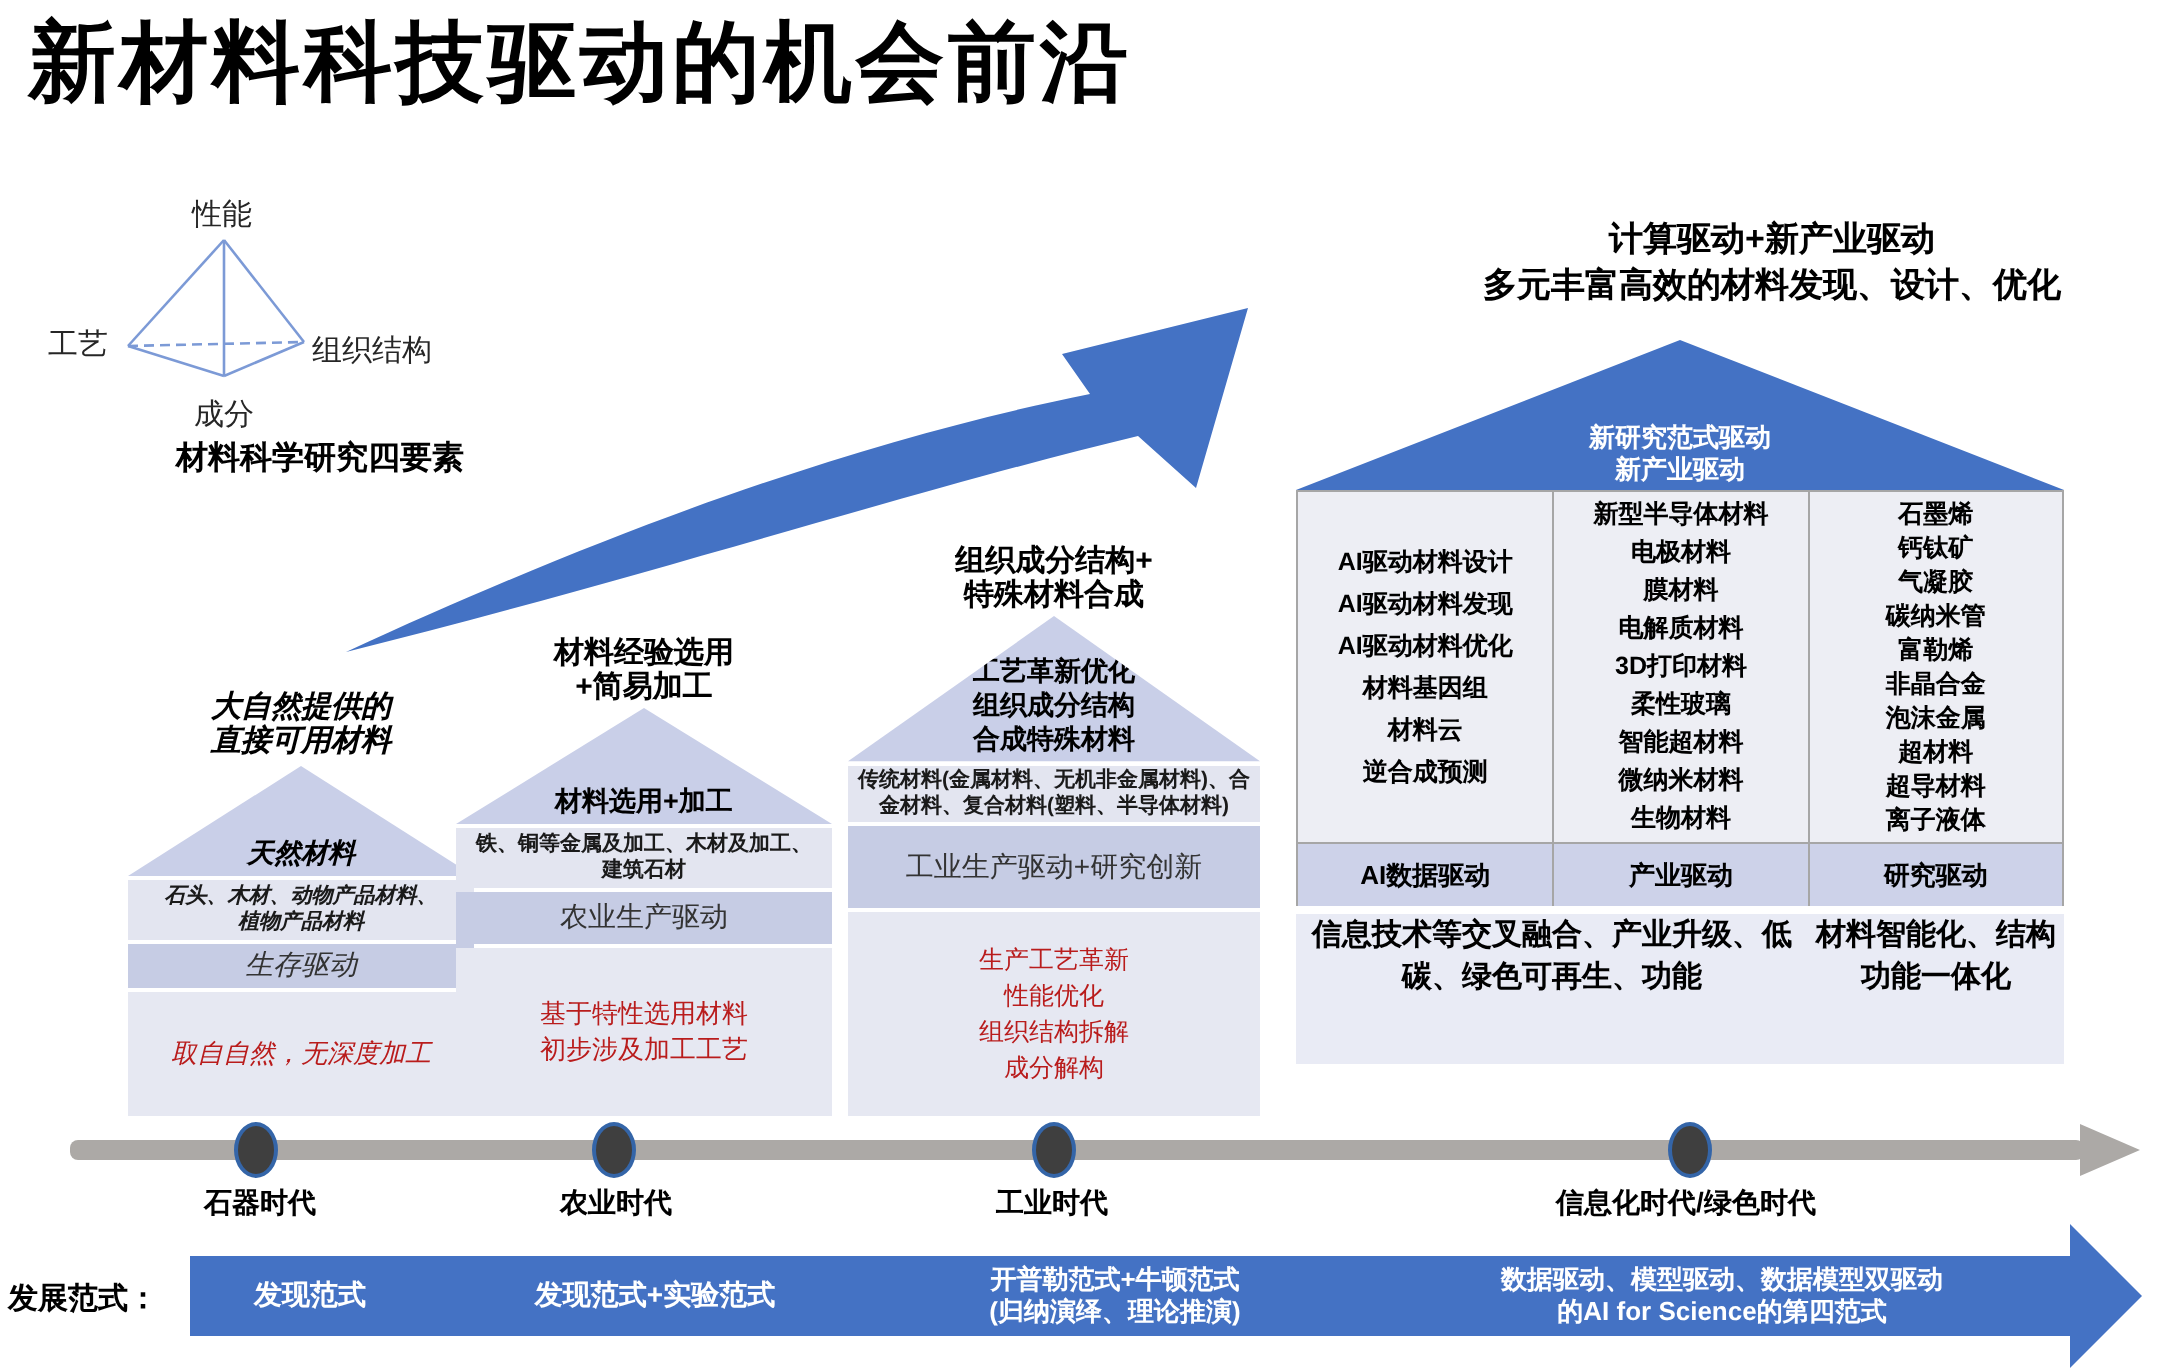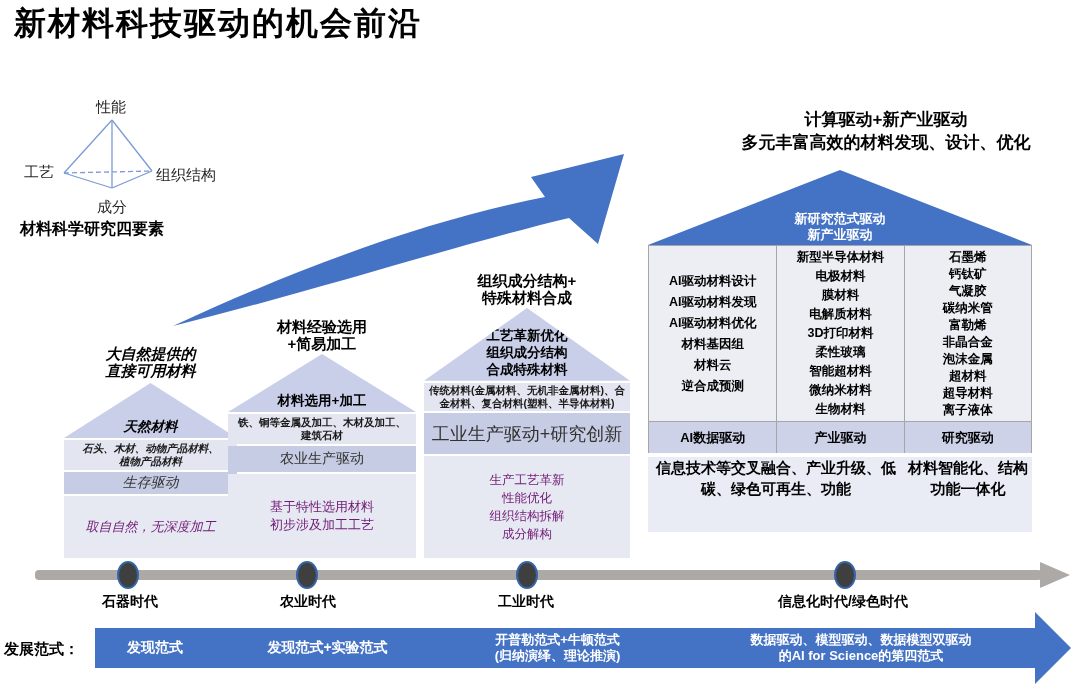--- a/index.html
+++ b/index.html
@@ -2,37 +2,37 @@
 <html style="--accent: #4472C4; --roof-light: #C9CFE8; --band-light: #E3E5F0; --band-mid: #C6CCE4; --band-desc: #E6E8F2; --panel: #EDEEF4; --panel-border: #A6A6A6; --strip: #CDD2E9; --summary: #E9EBF5; --timeline: #ACA9A6; --dot: #3F3F3F; --dot-ring: #3465A8;"><head>
 <meta charset="utf-8">
 <style>
   html,body{margin:0;padding:0;background:#fff;}
   .canvas{
     position:relative;width:1080px;height:684px;overflow:hidden;background:#fff;
     font-family:"Liberation Sans","DejaVu Sans",sans-serif;color:#000;
   }
   .abs{position:absolute;}
   
-  .title{left:14px;top:2px;font-size:32px;font-weight:600;letter-spacing:2px;white-space:nowrap;}
+  .title{left:14px;top:2px;font-size:44px;font-weight:600;letter-spacing:2px;white-space:nowrap;}
   
   .tetra-label{font-size:15px;color:#262626;white-space:nowrap;}
-  .tetra-caption{left:20px;top:219px;width:212px;text-align:left;font-size:16px;font-weight:bold;}
+  .tetra-caption{left:20px;top:219px;width:212px;text-align:right;font-size:16px;font-weight:bold;}
   
   .peak-note{left:690px;top:108px;width:392px;text-align:center;font-size:17px;font-weight:bold;line-height:23px;}
   
   .house{display:flex;flex-direction:column;gap:2px;}
   .house-header{text-align:center;font-weight:bold;font-size:15px;line-height:17px;}
   .roof{position:relative;background:var(--roof-light,#C9CFE8);
         clip-path:polygon(50% 0,100% 100%,0 100%);}
   .roof-text{position:absolute;left:0;right:0;bottom:3px;text-align:center;
              font-weight:bold;font-size:13.5px;line-height:17px;}
   .band{display:flex;flex-direction:column;justify-content:center;text-align:center;}
   .band-materials{background:var(--band-light,#E3E5F0);font-weight:bold;font-size:10.5px;line-height:13px;color:#1a1a1a;}
   .band-driver{background:var(--band-mid,#C6CCE4);font-size:14px;color:#333;}
-  .band-desc{background:var(--band-desc,#E6E8F2);font-size:13px;line-height:18px;color:#701a75;}
+  .band-desc{background:var(--band-desc,#E6E8F2);font-size:13px;line-height:18px;color:#b91c1c;}
   
   .roof4{position:relative;left:0;top:0;width:384px;height:75px;background:var(--accent,#4472C4);
          clip-path:polygon(50% 0,100% 100%,0 100%);}
   .roof4-text{position:absolute;left:0;right:0;bottom:2px;text-align:center;color:#fff;
               font-weight:bold;font-size:13px;line-height:16px;}
   .h4-table{position:absolute;left:0;top:75px;width:384px;height:208px;
             border:1px solid var(--panel-border,#A6A6A6);box-sizing:border-box;background:var(--panel,#EDEEF4);}
   .h4-cols{display:grid;grid-template-columns:1fr 1fr 1fr;height:175px;}
   .h4-col{display:flex;flex-direction:column;justify-content:center;text-align:center;
           font-weight:bold;font-size:12.5px;box-sizing:border-box;}
@@ -143,21 +143,21 @@
       <div class="roof-text">
           <div>工艺革新优化</div>
           <div>组织成分结构</div>
           <div>合成特殊材料</div>
         </div>
     </div>
     <div class="band band-materials" style="height:30px;">
         <div>传统材料(金属材料、无机非金属材料)、合</div>
         <div>金材料、复合材料(塑料、半导体材料)</div>
       </div>
-    <div class="band band-driver" style="height:45px;font-size:18px;">工业生产驱动+研究创新</div>
+    <div class="band band-driver" style="height:45px;font-size:14px;">工业生产驱动+研究创新</div>
     <div class="band band-desc" style="height:109px;font-size:12.5px;">
         <div>生产工艺革新</div>
         <div>性能优化</div>
         <div>组织结构拆解</div>
         <div>成分解构</div>
       </div>
   </div>
 
   <div class="abs" style="left:648px;top:170px;width:384px;height:390px;">
     <div class="roof4">

